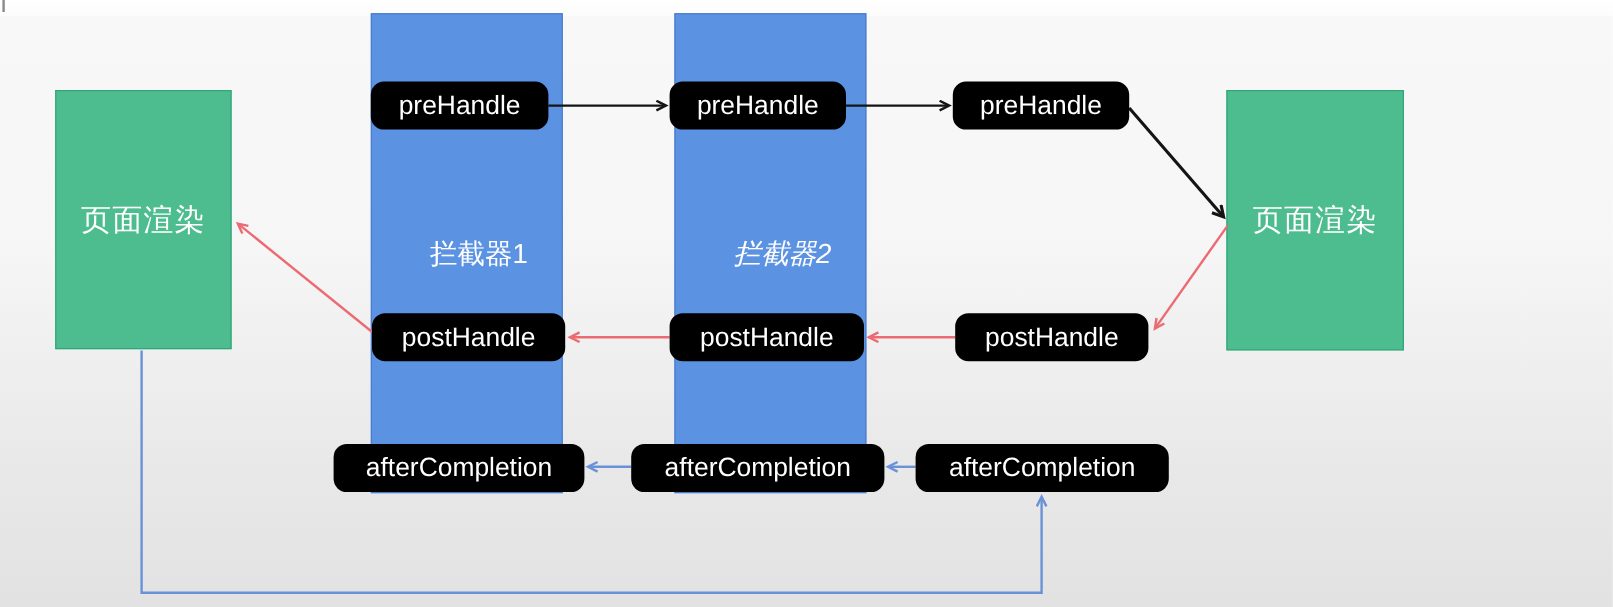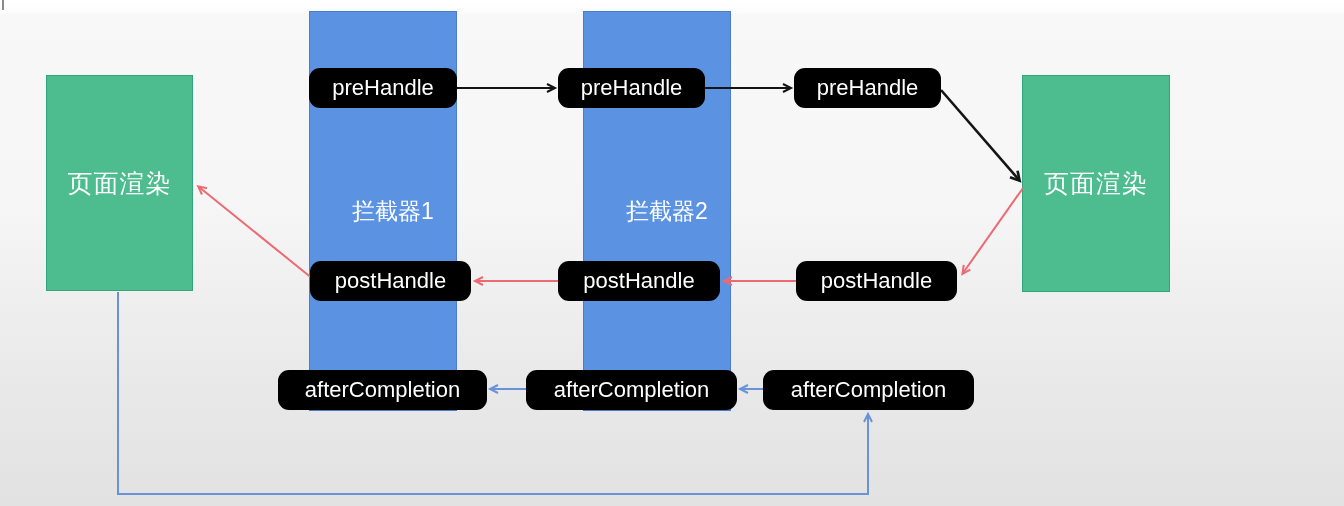--- a/index.html
+++ b/index.html
@@ -8,21 +8,21 @@
     position:relative;width:1344px;height:506px;overflow:hidden;
     background:linear-gradient(180deg,#ffffff 0px,#fcfcfc 13px,#f8f8f8 14px,#f6f6f6 40%,#e9e9e9 75%,#e2e2e2 100%);
   }
   .corner-mark{position:absolute;left:2px;top:0;width:2px;height:10px;background:#8a8a8a;}
   .green-node{
     position:absolute;background:var(--green);border:1px solid var(--green-border);
     display:flex;align-items:center;justify-content:center;
     color:#ffffff;font-size:25px;letter-spacing:1px;box-sizing:border-box;
   }
   .bar{
-    position:absolute;top:11px;height:400px;width:148px;
+    position:absolute;top:11px;height:400px;width:160px;
     background:var(--bar-blue);border:1px solid var(--bar-border);box-sizing:border-box;
     display:flex;align-items:center;justify-content:center;padding-left:20px;
   }
   .bar-title{color:#ffffff;font-size:23px;}
   .hook{
     position:absolute;height:40px;background:var(--label-bg);color:var(--label-text);
     display:flex;align-items:center;justify-content:center;
     font-size:22px;white-space:nowrap;z-index:3;border-radius:11px;
   }
   svg.arrows{position:absolute;left:0;top:0;z-index:2;}
@@ -85,21 +85,21 @@
   <div class="hook" style="left:309px;top:68px;width:148px;">
     <span>preHandle</span>
   </div>
   <div class="hook" style="left:310px;top:261px;width:161px;">
     <span>postHandle</span>
   </div>
   <div class="hook" style="left:278px;top:370px;width:209px;">
     <span>afterCompletion</span>
   </div>
 
-  <div class="bar" style="left:583px;">
+  <div class="bar" style="left:562px;font-style:italic;">
     <span class="bar-title">拦截器2</span>
   </div>
   <div class="hook" style="left:558px;top:68px;width:147px;">
     <span>preHandle</span>
   </div>
   <div class="hook" style="left:558px;top:261px;width:162px;">
     <span>postHandle</span>
   </div>
   <div class="hook" style="left:526px;top:370px;width:211px;">
     <span>afterCompletion</span>

